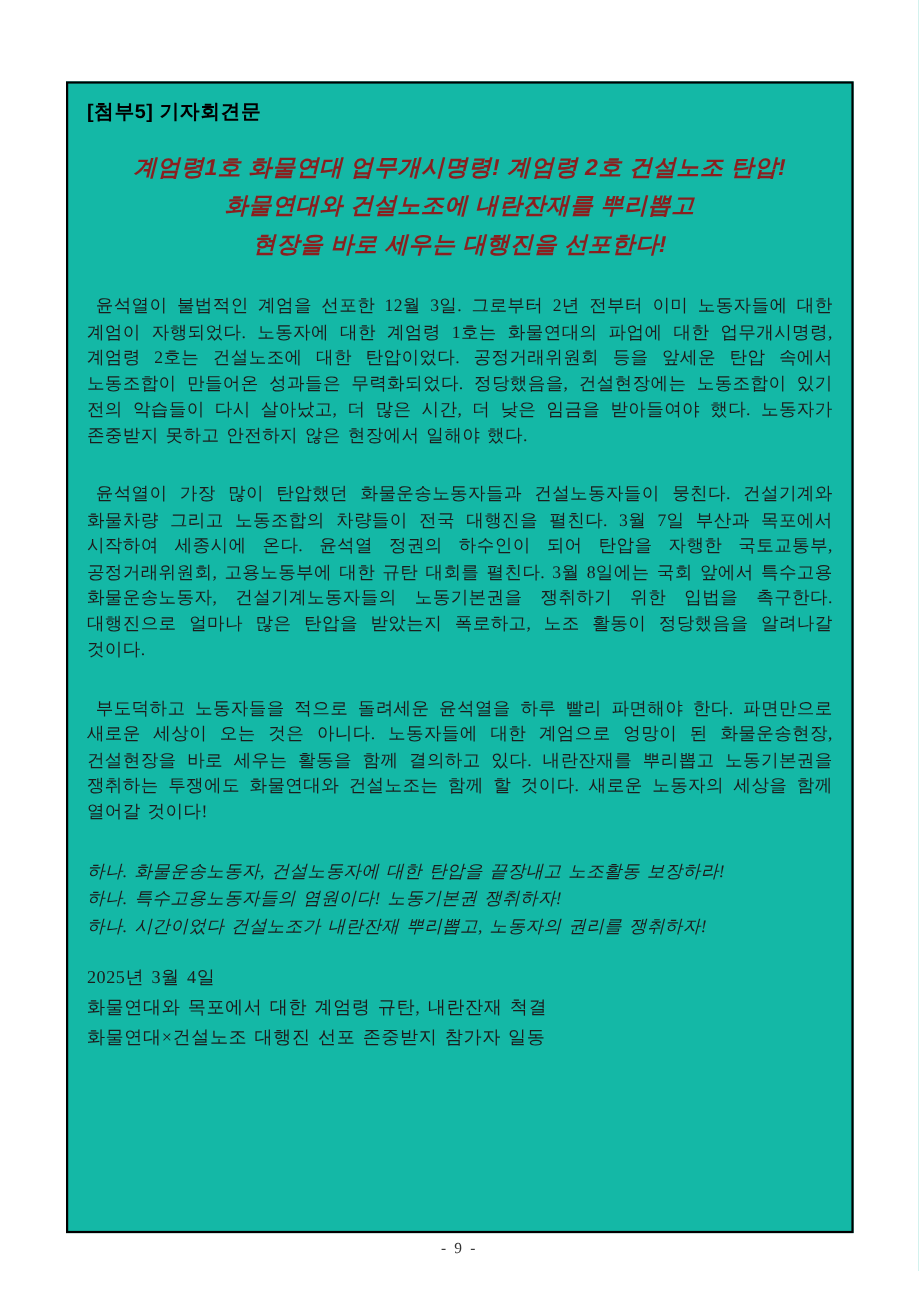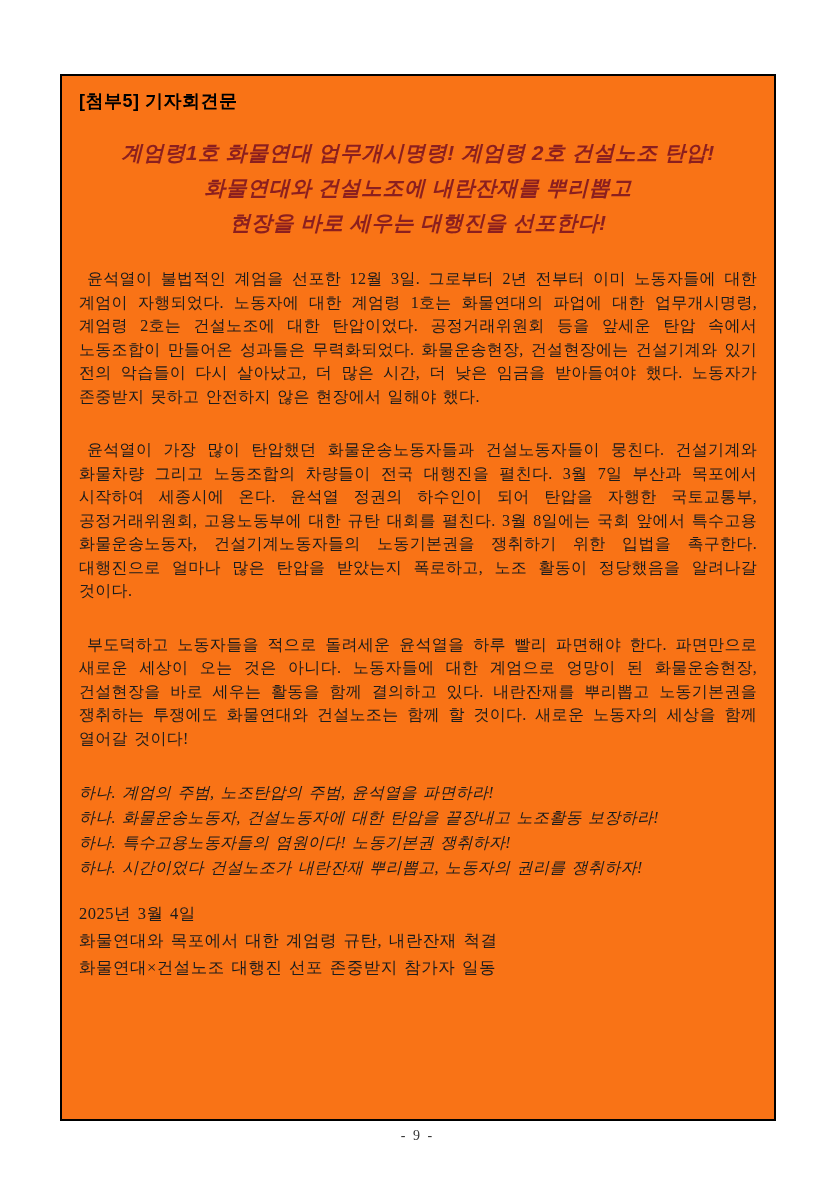--- a/index.html
+++ b/index.html
@@ -21,21 +21,21 @@
   }
   .doc-border {
     position: absolute;
     left: 60px;
     top: 74px;
     width: 716px;
     height: 1047px;
     border: 2px solid #000000;
     padding: 15px 17px 20px 17px;
     overflow: hidden;
-    background: #f97316;
+    background: #14b8a6;
   }
   .doc-header {
     font-family: "Liberation Sans", "DejaVu Sans", sans-serif;
     font-weight: bold;
     font-size: 18px;
     line-height: 20px;
     color: #000000;
     letter-spacing: 0.5px;
     margin-bottom: 24px;
   }
@@ -96,26 +96,25 @@
   <div class="doc-border">
 
     <div class="doc-header">[첨부5] 기자회견문</div>
 
     <div class="doc-title" style="color: rgb(139, 31, 31);">
       <div>계엄령1호 화물연대 업무개시명령! 계엄령 2호 건설노조 탄압!</div>
       <div>화물연대와 건설노조에 내란잔재를 뿌리뽑고</div>
       <div>현장을 바로 세우는 대행진을 선포한다!</div>
     </div>
 
-    <p class="body-para">윤석열이 불법적인 계엄을 선포한 12월 3일. 그로부터 2년 전부터 이미 노동자들에 대한 계엄이 자행되었다. 노동자에 대한 계엄령 1호는 화물연대의 파업에 대한 업무개시명령, 계엄령 2호는 건설노조에 대한 탄압이었다. 공정거래위원회 등을 앞세운 탄압 속에서 노동조합이 만들어온 성과들은 무력화되었다. 화물운송현장, 건설현장에는 건설기계와 있기 전의 악습들이 다시 살아났고, 더 많은 시간, 더 낮은 임금을 받아들여야 했다. 노동자가 존중받지 못하고 안전하지 않은 현장에서 일해야 했다.</p>
+    <p class="body-para">윤석열이 불법적인 계엄을 선포한 12월 3일. 그로부터 2년 전부터 이미 노동자들에 대한 계엄이 자행되었다. 노동자에 대한 계엄령 1호는 화물연대의 파업에 대한 업무개시명령, 계엄령 2호는 건설노조에 대한 탄압이었다. 공정거래위원회 등을 앞세운 탄압 속에서 노동조합이 만들어온 성과들은 무력화되었다. 정당했음을, 건설현장에는 노동조합이 있기 전의 악습들이 다시 살아났고, 더 많은 시간, 더 낮은 임금을 받아들여야 했다. 노동자가 존중받지 못하고 안전하지 않은 현장에서 일해야 했다.</p>
     <p class="body-para">윤석열이 가장 많이 탄압했던 화물운송노동자들과 건설노동자들이 뭉친다. 건설기계와 화물차량 그리고 노동조합의 차량들이 전국 대행진을 펼친다. 3월 7일 부산과 목포에서 시작하여 세종시에 온다. 윤석열 정권의 하수인이 되어 탄압을 자행한 국토교통부, 공정거래위원회, 고용노동부에 대한 규탄 대회를 펼친다. 3월 8일에는 국회 앞에서 특수고용 화물운송노동자, 건설기계노동자들의 노동기본권을 쟁취하기 위한 입법을 촉구한다. 대행진으로 얼마나 많은 탄압을 받았는지 폭로하고, 노조 활동이 정당했음을 알려나갈 것이다.</p>
     <p class="body-para">부도덕하고 노동자들을 적으로 돌려세운 윤석열을 하루 빨리 파면해야 한다. 파면만으로 새로운 세상이 오는 것은 아니다. 노동자들에 대한 계엄으로 엉망이 된 화물운송현장, 건설현장을 바로 세우는 활동을 함께 결의하고 있다. 내란잔재를 뿌리뽑고 노동기본권을 쟁취하는 투쟁에도 화물연대와 건설노조는 함께 할 것이다. 새로운 노동자의 세상을 함께 열어갈 것이다!</p>
 
     <div class="resolutions">
-      <div class="res-line">하나. 계엄의 주범, 노조탄압의 주범, 윤석열을 파면하라!</div>
       <div class="res-line">하나. 화물운송노동자, 건설노동자에 대한 탄압을 끝장내고 노조활동 보장하라!</div>
       <div class="res-line">하나. 특수고용노동자들의 염원이다! 노동기본권 쟁취하자!</div>
       <div class="res-line">하나. 시간이었다 건설노조가 내란잔재 뿌리뽑고, 노동자의 권리를 쟁취하자!</div>
     </div>
 
     <div class="closing">
       <div>2025년 3월 4일</div>
       <div>화물연대와 목포에서 대한 계엄령 규탄, 내란잔재 척결</div>
       <div>화물연대×건설노조 대행진 선포 존중받지 참가자 일동</div>
     </div>

